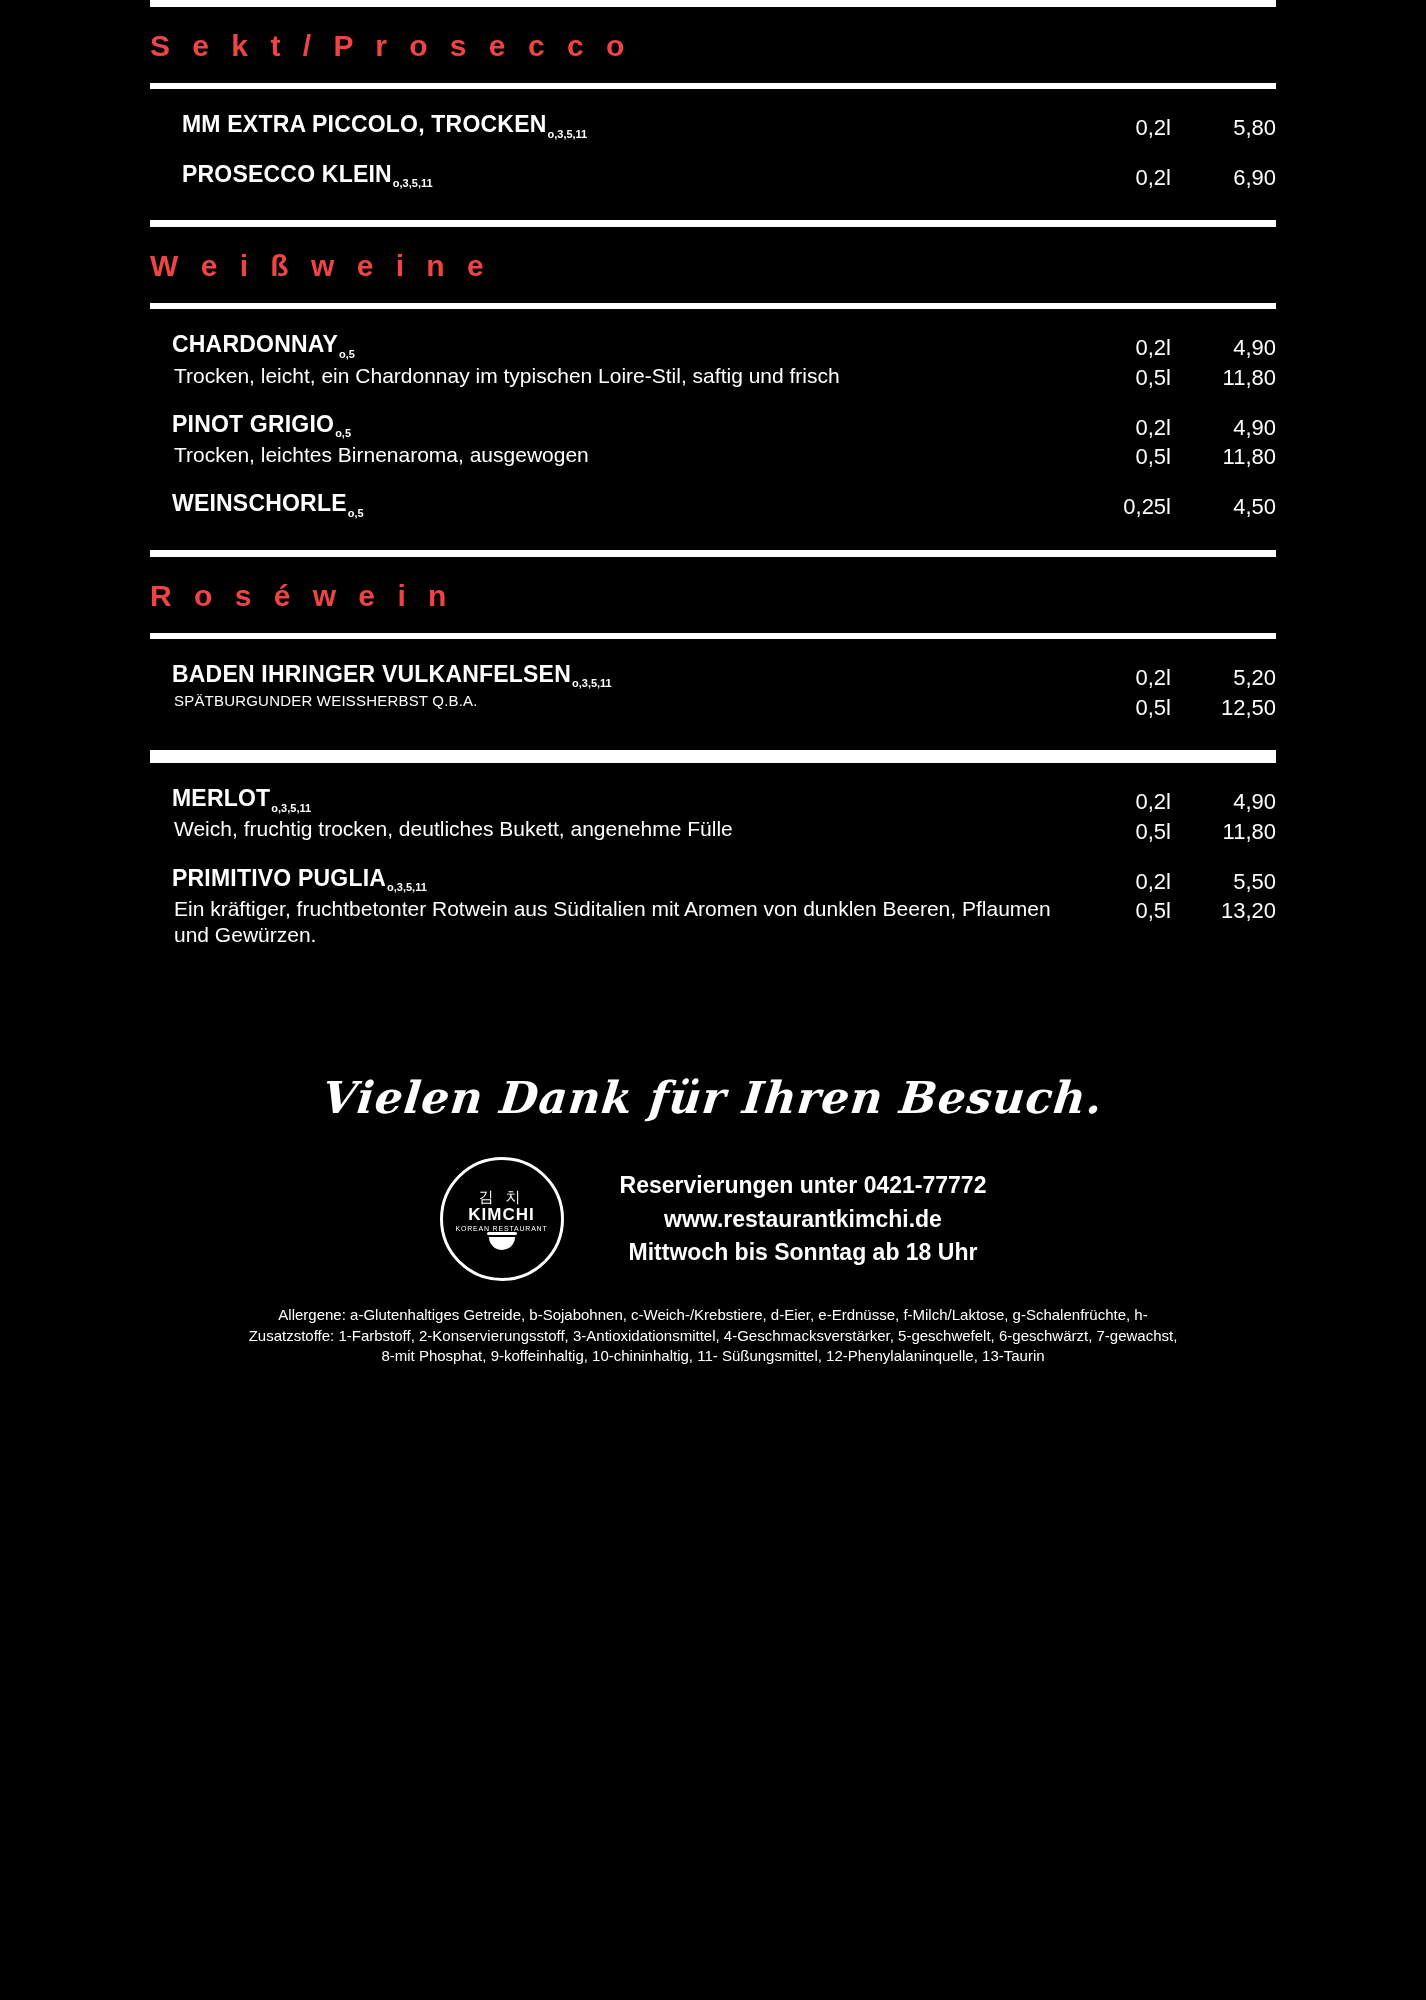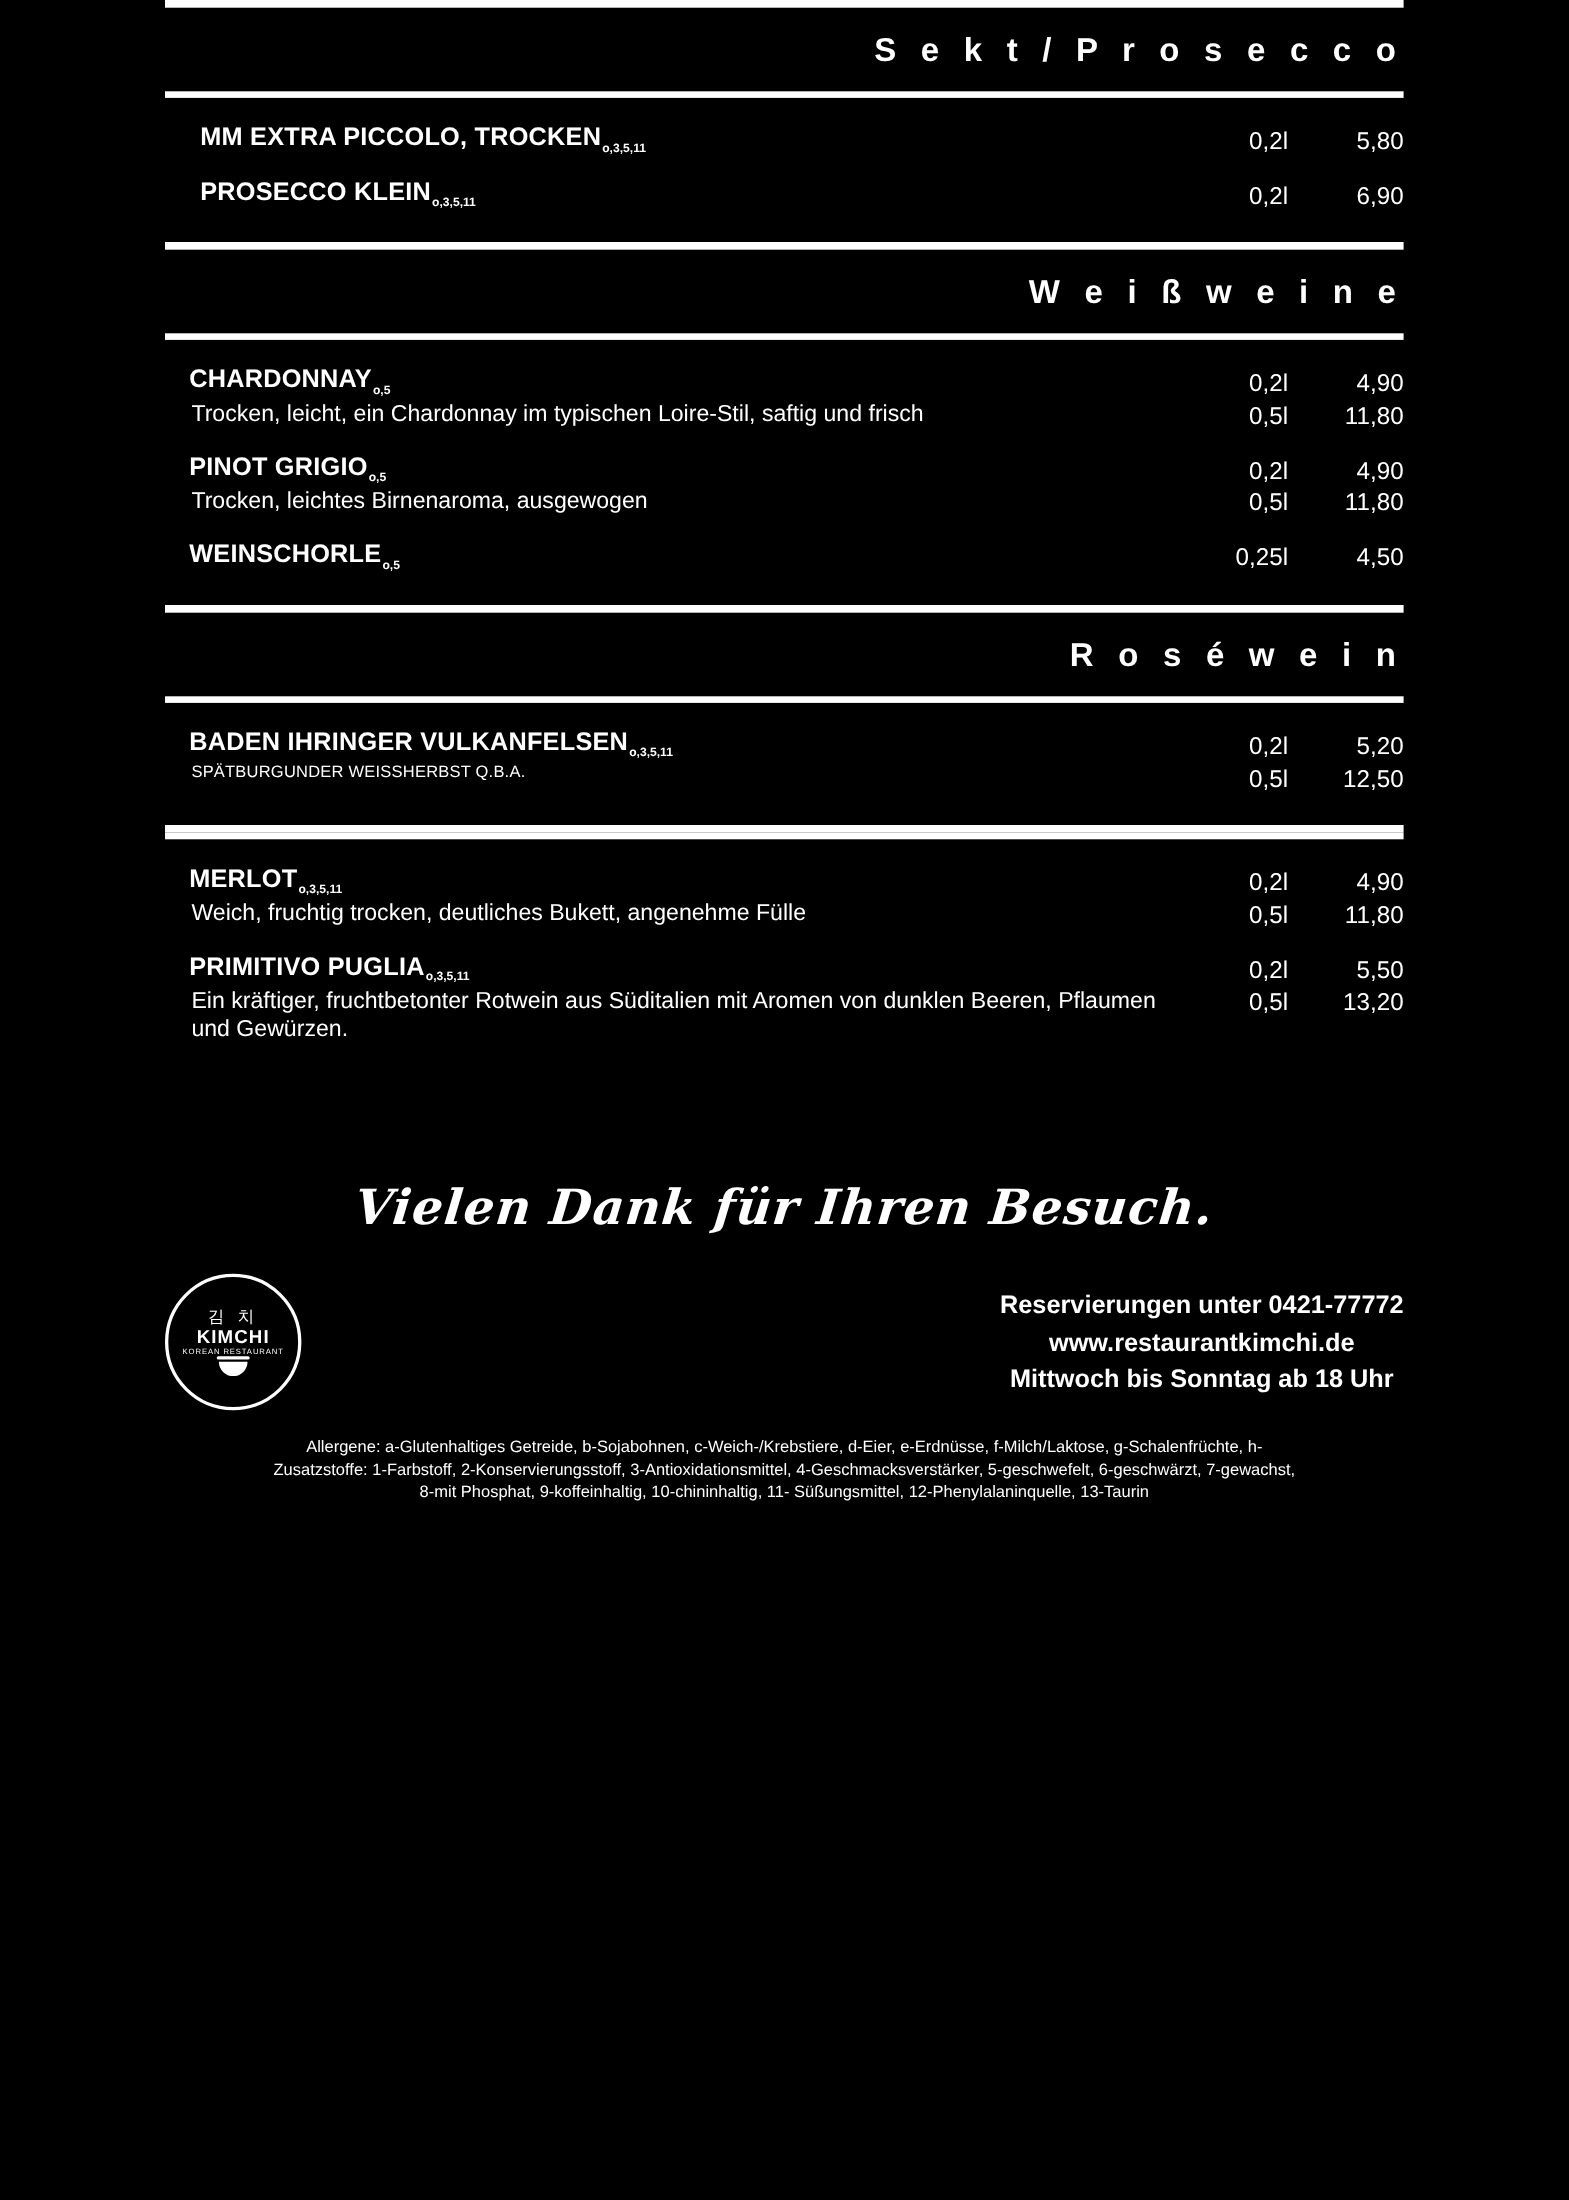--- a/index.html
+++ b/index.html
@@ -25,26 +25,26 @@
 
   
   .rule {
     height: 7px;
     background: #ffffff;
     width: 100%;
   }
   .rule.thin { height: 6px; }
 
   .section-title {
-    text-align: right;
+    text-align: left;
     font-size: 30px;
     font-weight: bold;
     letter-spacing: 7px;
     padding: 22px 0 20px 0;
-    color: #ffffff;
+    color: #ef4444;
   }
 
   .section {
     margin-bottom: 0;
   }
 
   .items {
     padding: 22px 0 10px 0;
   }
 
@@ -118,21 +118,21 @@
     font-style: italic;
     font-weight: bold;
     font-size: 44px;
     letter-spacing: 1px;
     transform: skewX(-6deg);
   }
 
   .footer {
     display: flex;
     align-items: center;
-    justify-content: space-between;
+    justify-content: center;
     gap: 56px;
     margin-top: 34px;
   }
   .logo {
     width: 118px;
     height: 118px;
     border: 3px solid #ffffff;
     border-radius: 50%;
     display: flex;
     flex-direction: column;

